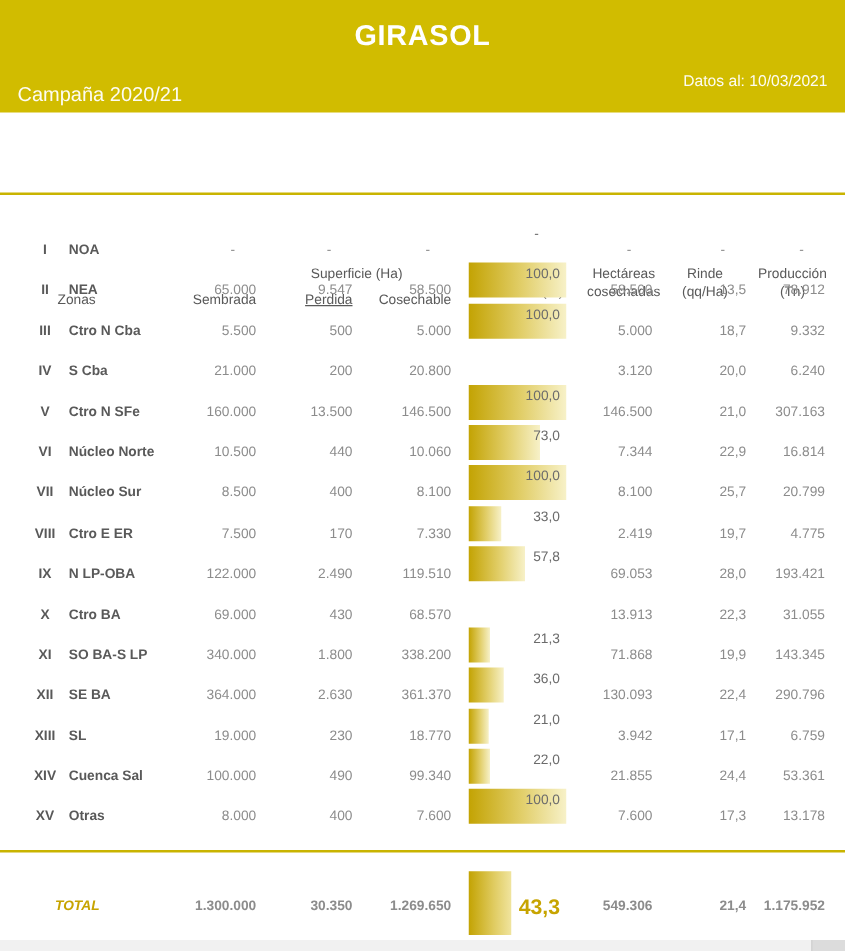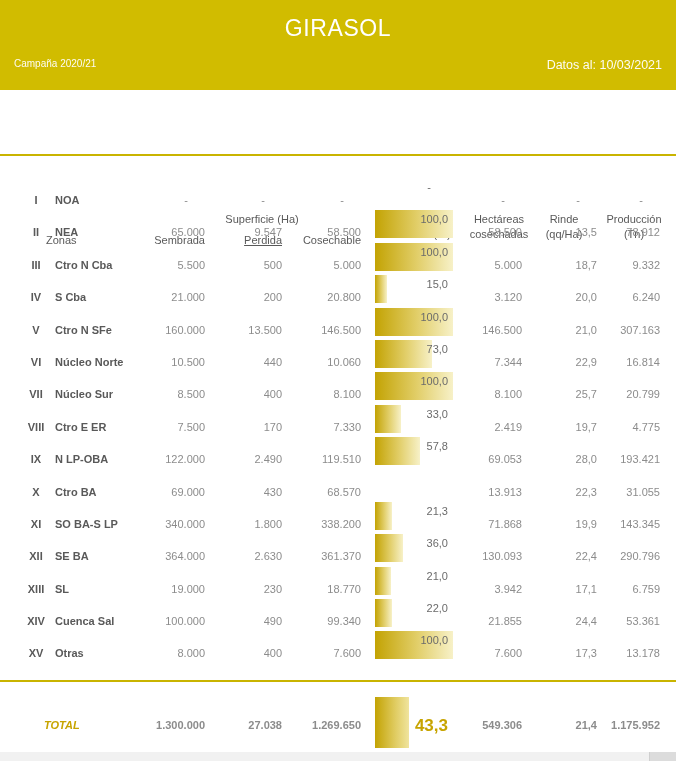--- a/index.html
+++ b/index.html
@@ -3,29 +3,29 @@
 <meta charset="utf-8">
 <style>
   html,body{margin:0;padding:0;background:#ffffff;}
   .page{
     position:relative;width:676px;height:761px;background:#ffffff;
     font-family:"Liberation Sans",sans-serif;overflow:hidden;
   }
   
   .banner{position:absolute;left:0;top:0;width:676px;height:90px;background:var(--gold,#D1BC00);color:#ffffff;}
   .banner-title{position:absolute;top:15px;left:0;width:100%;text-align:center;
-    font-size:23px;font-weight:normal;letter-spacing:.6px;}
-  .banner-meta-left{position:absolute;left:14px;top:58px;font-size:10px;color:#fdfcf2;}
+    font-size:23px;font-weight:bold;letter-spacing:.6px;}
+  .banner-meta-left{position:absolute;left:14px;top:68px;font-size:16px;color:#fdfcf2;}
   .banner-meta-right{position:absolute;right:14px;top:58px;font-size:12.5px;color:#fdfcf2;}
   
   .thead{position:absolute;left:0;top:100px;width:676px;height:56px;font-size:11px;color:#595959;}
   .th{position:absolute;line-height:14px;white-space:nowrap;}
   .th.two{line-height:15px;text-align:center;top:112px;}
   .th-zonas{left:14px;top:133px;margin-left:32px;}
-  .th-group{left:202px;width:120px;top:112px;text-align:center;}
+  .th-group{left:202px;width:120px;top:112px;text-align:right;}
   .th-sem{right:471px;top:133px;}
   .th-per{right:394px;top:133px;text-decoration:underline;}
   .th-cos{right:315px;top:133px;}
   .th-pct{left:374px;width:80px;}
   .th-hec{left:459px;width:80px;}
   .th-rin{left:524px;width:80px;}
   .th-pro{left:594px;width:80px;}
   .thead-rule{position:absolute;left:0;bottom:0;width:100%;height:2px;background:var(--rule,#C9B400);}
   
   .tbody{position:absolute;left:0;top:157px;width:676px;padding-top:19px;}
@@ -124,24 +124,20 @@
       <span class="cell val v-rin">18,7</span>
       <span class="cell val v-pro">9.332</span>
     </div>
 
     <div class="row">
       <span class="cell num">IV</span>
       <span class="cell name">S Cba</span>
       <span class="cell val v-sem">21.000</span>
       <span class="cell val v-per">200</span>
       <span class="cell val v-cos">20.800</span>
-      <span class="cell barcell">
-        <span class="bar" style="width: 15%;"></span>
-        <span class="pct">15,0</span>
-      </span>
       <span class="cell val v-hec">3.120</span>
       <span class="cell val v-rin">20,0</span>
       <span class="cell val v-pro">6.240</span>
     </div>
 
     <div class="row">
       <span class="cell num">V</span>
       <span class="cell name">Ctro N SFe</span>
       <span class="cell val v-sem">160.000</span>
       <span class="cell val v-per">13.500</span>
@@ -300,21 +296,21 @@
       <span class="cell val v-rin">17,3</span>
       <span class="cell val v-pro">13.178</span>
     </div>
   </section>
 
   <div class="total-rule"></div>
 
   <section class="total">
     <span class="total-label">TOTAL</span>
     <span class="cell val v-sem">1.300.000</span>
-    <span class="cell val v-per">27.038</span>
+    <span class="cell val v-per">30.350</span>
     <span class="cell val v-cos">1.269.650</span>
     <span class="total-bar" style="width: 33.774px;"></span>
     <span class="total-pct">43,3</span>
     <span class="cell val v-hec">549.306</span>
     <span class="cell val v-rin">21,4</span>
     <span class="cell val v-pro">1.175.952</span>
   </section>
 
   <div class="scrollbar">
     <div class="scroll-corner"></div>

